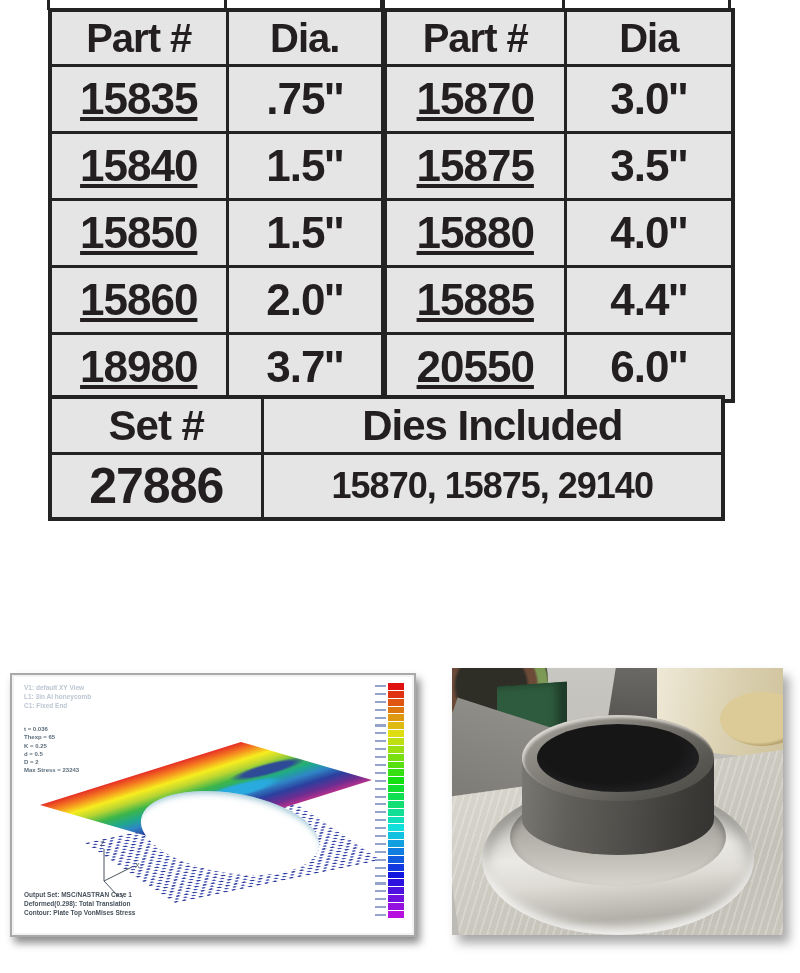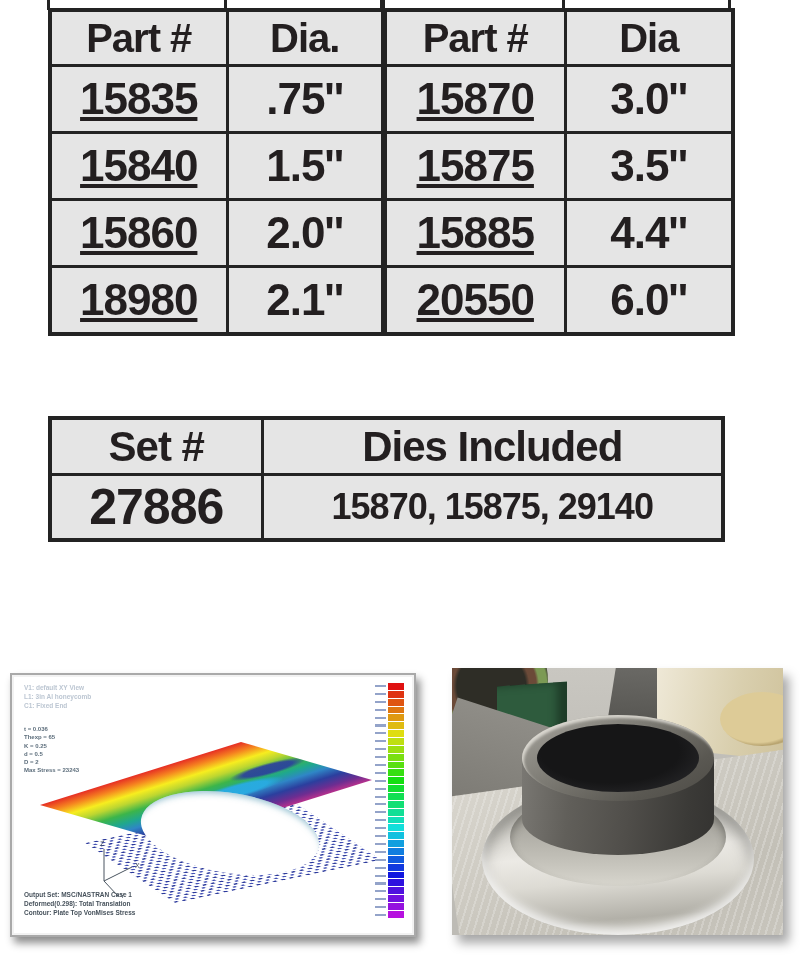--- a/index.html
+++ b/index.html
@@ -3,21 +3,21 @@
 <meta charset="utf-8">
 <style>
   html,body{margin:0;padding:0;background:#fff;}
   .wrap{position:relative;width:800px;height:973px;background:#fff;overflow:hidden;
         font-family:"Liberation Sans","DejaVu Sans",sans-serif;}
   .abs{position:absolute;}
 
   
   table{border-collapse:collapse;table-layout:fixed;background:#e5e5e5;}
   .t1{left:48px;top:8px;width:683px;}
-  .t2{left:48px;top:416px;width:673px;}
+  .t2{left:48px;top:395px;width:673px;}
   .t1,.t2{position:absolute;border:4px solid #232323;}
   .t1 td,.t2 td{border:3px solid #232323;text-align:center;vertical-align:middle;
       color:#231f20;font-weight:bold;letter-spacing:-1px;padding:0;}
   .t1 td.thick{border-left-width:6px;}
   .t1 .hrow td{height:52px;font-size:40px;}
   .t1 .drow td{height:64px;font-size:44px;}
   .t2 .hrow td{height:53px;font-size:42px;}
   .t2 .srow1 td{height:110px;}
   .t2 .srow2 td{height:62px;}
   .red{color:#ee2424;text-decoration:underline;}
@@ -120,28 +120,34 @@
       <td class="red thick">15870</td>
       <td>3.0''</td>
     </tr>
     <tr class="drow">
       <td class="red">15840</td>
       <td>1.5''</td>
       <td class="red thick">15875</td>
       <td>3.5''</td>
     </tr>
     <tr class="drow">
+      <td class="red">15850</td>
+      <td>1.5''</td>
+      <td class="red thick">15880</td>
+      <td>4.0''</td>
+    </tr>
+    <tr class="drow">
       <td class="red">15860</td>
       <td>2.0''</td>
       <td class="red thick">15885</td>
       <td>4.4''</td>
     </tr>
     <tr class="drow">
       <td class="red">18980</td>
-      <td>2.1''</td>
+      <td>3.7''</td>
       <td class="red thick">20550</td>
       <td>6.0''</td>
     </tr>
   </tbody>
     </table>
 
   <table class="t2">
     <colgroup>
         <col style="width:212px">
         <col style="width:461px">

